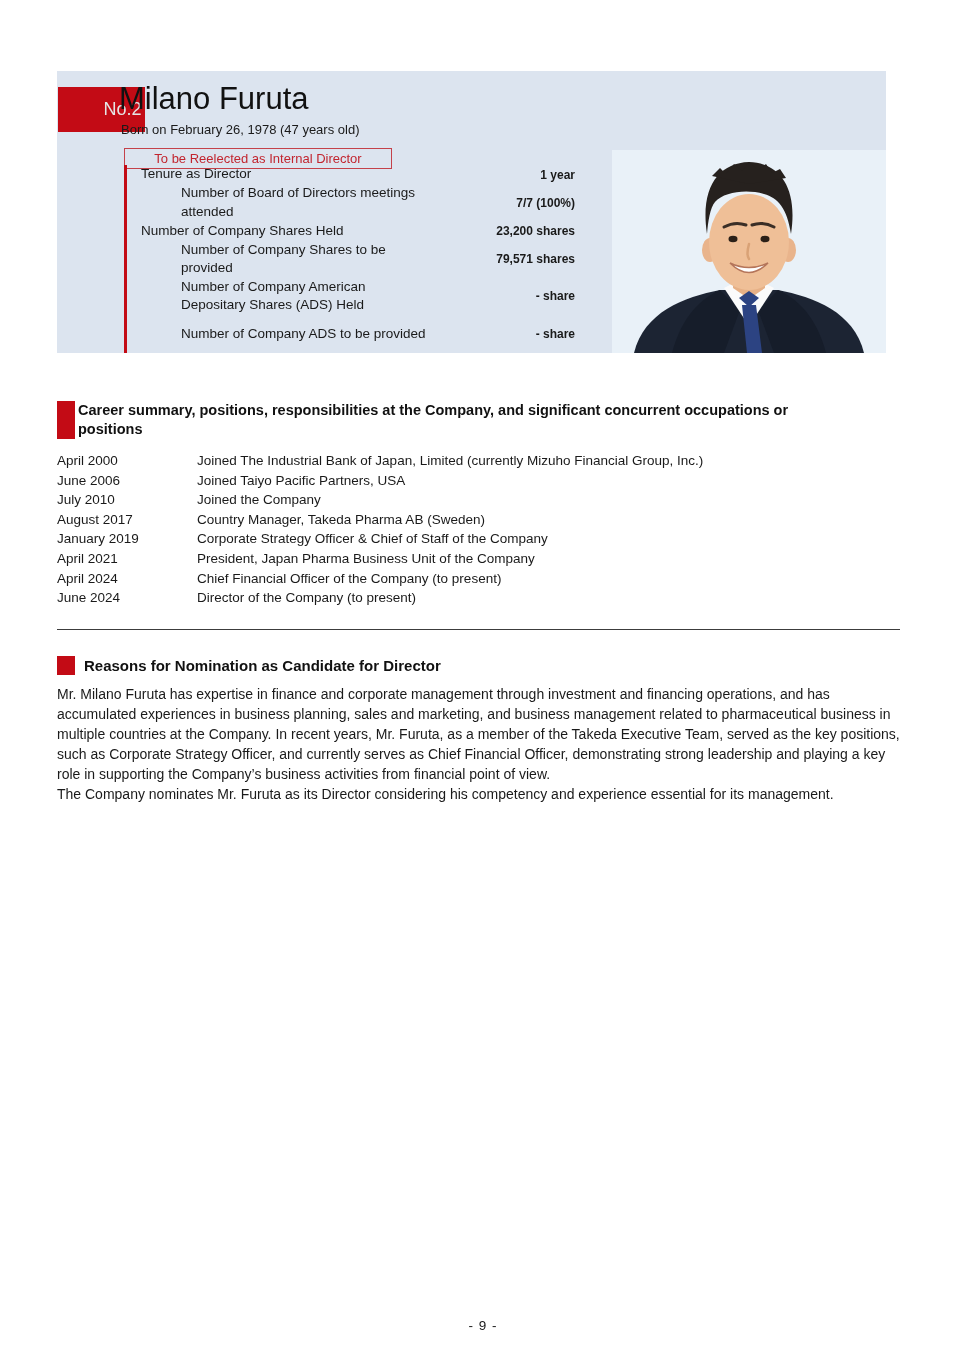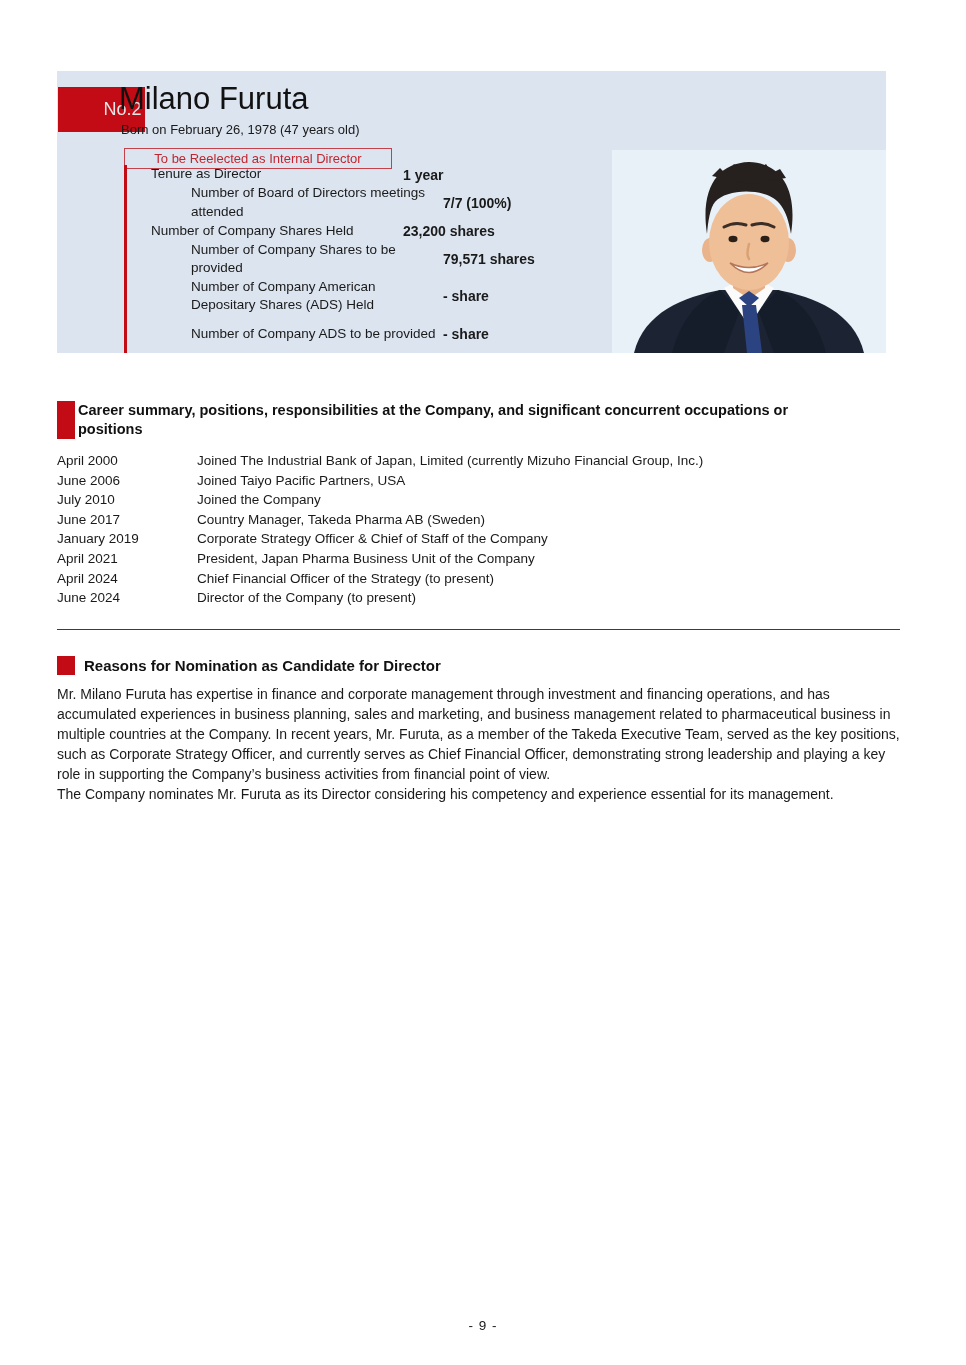--- a/index.html
+++ b/index.html
@@ -9,26 +9,26 @@
   }
   
   .header-block{position:absolute;left:57px;top:71px;width:829px;height:282px;background:#dce4ef;}
   .badge{position:absolute;left:1px;top:16px;width:45px;height:45px;background:#c30b15;
          color:#e5e5e5;display:flex;align-items:center;justify-content:center;font-size:18px;padding-left:42px;}
   .name{position:absolute;left:62px;top:10px;font-size:31px;color:#111;white-space:nowrap;}
   .born{position:absolute;left:64px;top:51px;font-size:13px;color:#1a1a1a;}
   .status-box{position:absolute;left:67px;top:70px;width:266px;height:19px;border:1px solid #c4414a;
               color:#c2252f;font-size:13px;display:flex;align-items:center;justify-content:center;background:transparent;margin-top:7px;}
   .stats{position:absolute;left:67px;top:94px;width:451px;border-left:3px solid #c30b15;
-         padding-left:24px;box-sizing:border-box;}
+         padding-left:14px;box-sizing:border-box;}
   .stat-row{display:flex;align-items:center;}
   .stat-row.single{height:19px;}
   .stat-row.double{height:37.4px;margin-left:40px;}
   .stat-label{width:252px;font-size:13.5px;line-height:18.5px;flex:none;}
-  .stat-value{flex:1;font-weight:700;font-size:14px;}
+  .stat-value{flex:1;text-align:right;font-weight:700;font-size:12px;}
   .photo{position:absolute;right:0;bottom:0;width:274px;height:203px;overflow:hidden;}
   .photo svg{display:block;}
   
   .section-career{position:absolute;left:57px;top:401px;display:flex;gap:3px;align-items:flex-start;}
   .bullet-tall{width:18px;height:38px;background:#c30b15;flex:none;}
   .career-heading{font-weight:700;font-size:14.5px;line-height:18.5px;max-width:772px;color:#111;}
   .career-list{position:absolute;left:57px;top:451px;font-size:13.5px;}
   .career-row{display:flex;line-height:19.6px;}
   .career-date{width:140px;flex:none;}
   .career-desc{flex:none;}
@@ -124,34 +124,34 @@
   </div>
   <div class="career-row">
     <div class="career-date">June 2006</div>
     <div class="career-desc">Joined Taiyo Pacific Partners, USA</div>
   </div>
   <div class="career-row">
     <div class="career-date">July 2010</div>
     <div class="career-desc">Joined the Company</div>
   </div>
   <div class="career-row">
-    <div class="career-date">June 2017</div>
+    <div class="career-date">August 2017</div>
     <div class="career-desc">Country Manager, Takeda Pharma AB (Sweden)</div>
   </div>
   <div class="career-row">
     <div class="career-date">January 2019</div>
     <div class="career-desc">Corporate Strategy Officer &amp; Chief of Staff of the Company</div>
   </div>
   <div class="career-row">
     <div class="career-date">April 2021</div>
     <div class="career-desc">President, Japan Pharma Business Unit of the Company</div>
   </div>
   <div class="career-row">
     <div class="career-date">April 2024</div>
-    <div class="career-desc">Chief Financial Officer of the Strategy (to present)</div>
+    <div class="career-desc">Chief Financial Officer of the Company (to present)</div>
   </div>
   <div class="career-row">
     <div class="career-date">June 2024</div>
     <div class="career-desc">Director of the Company (to present)</div>
   </div>
 </div>
 
 <div class="divider"></div>
 
 <div class="section-reasons">

